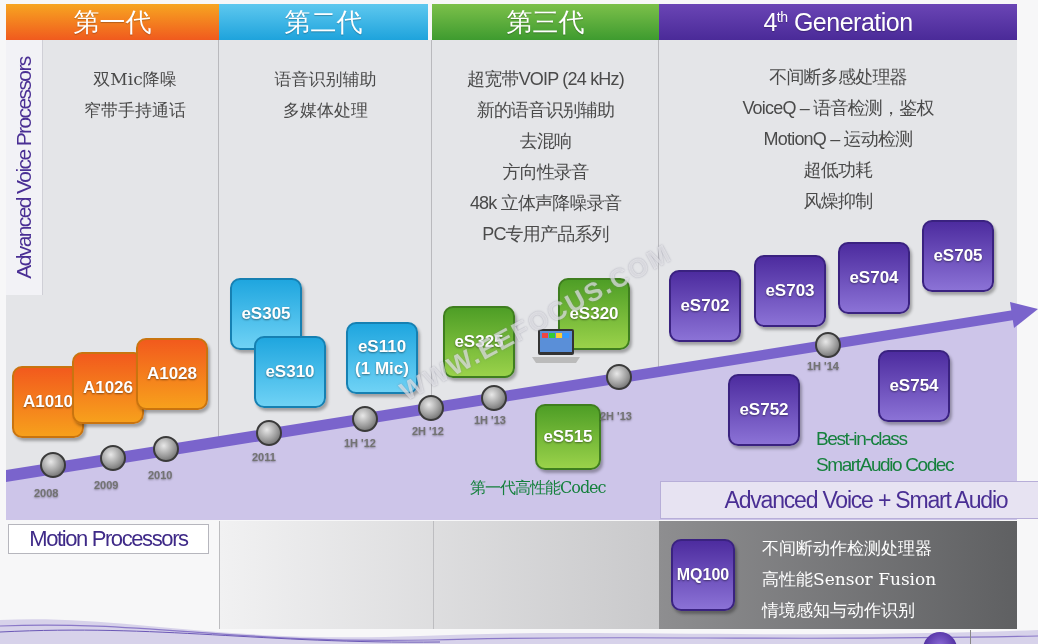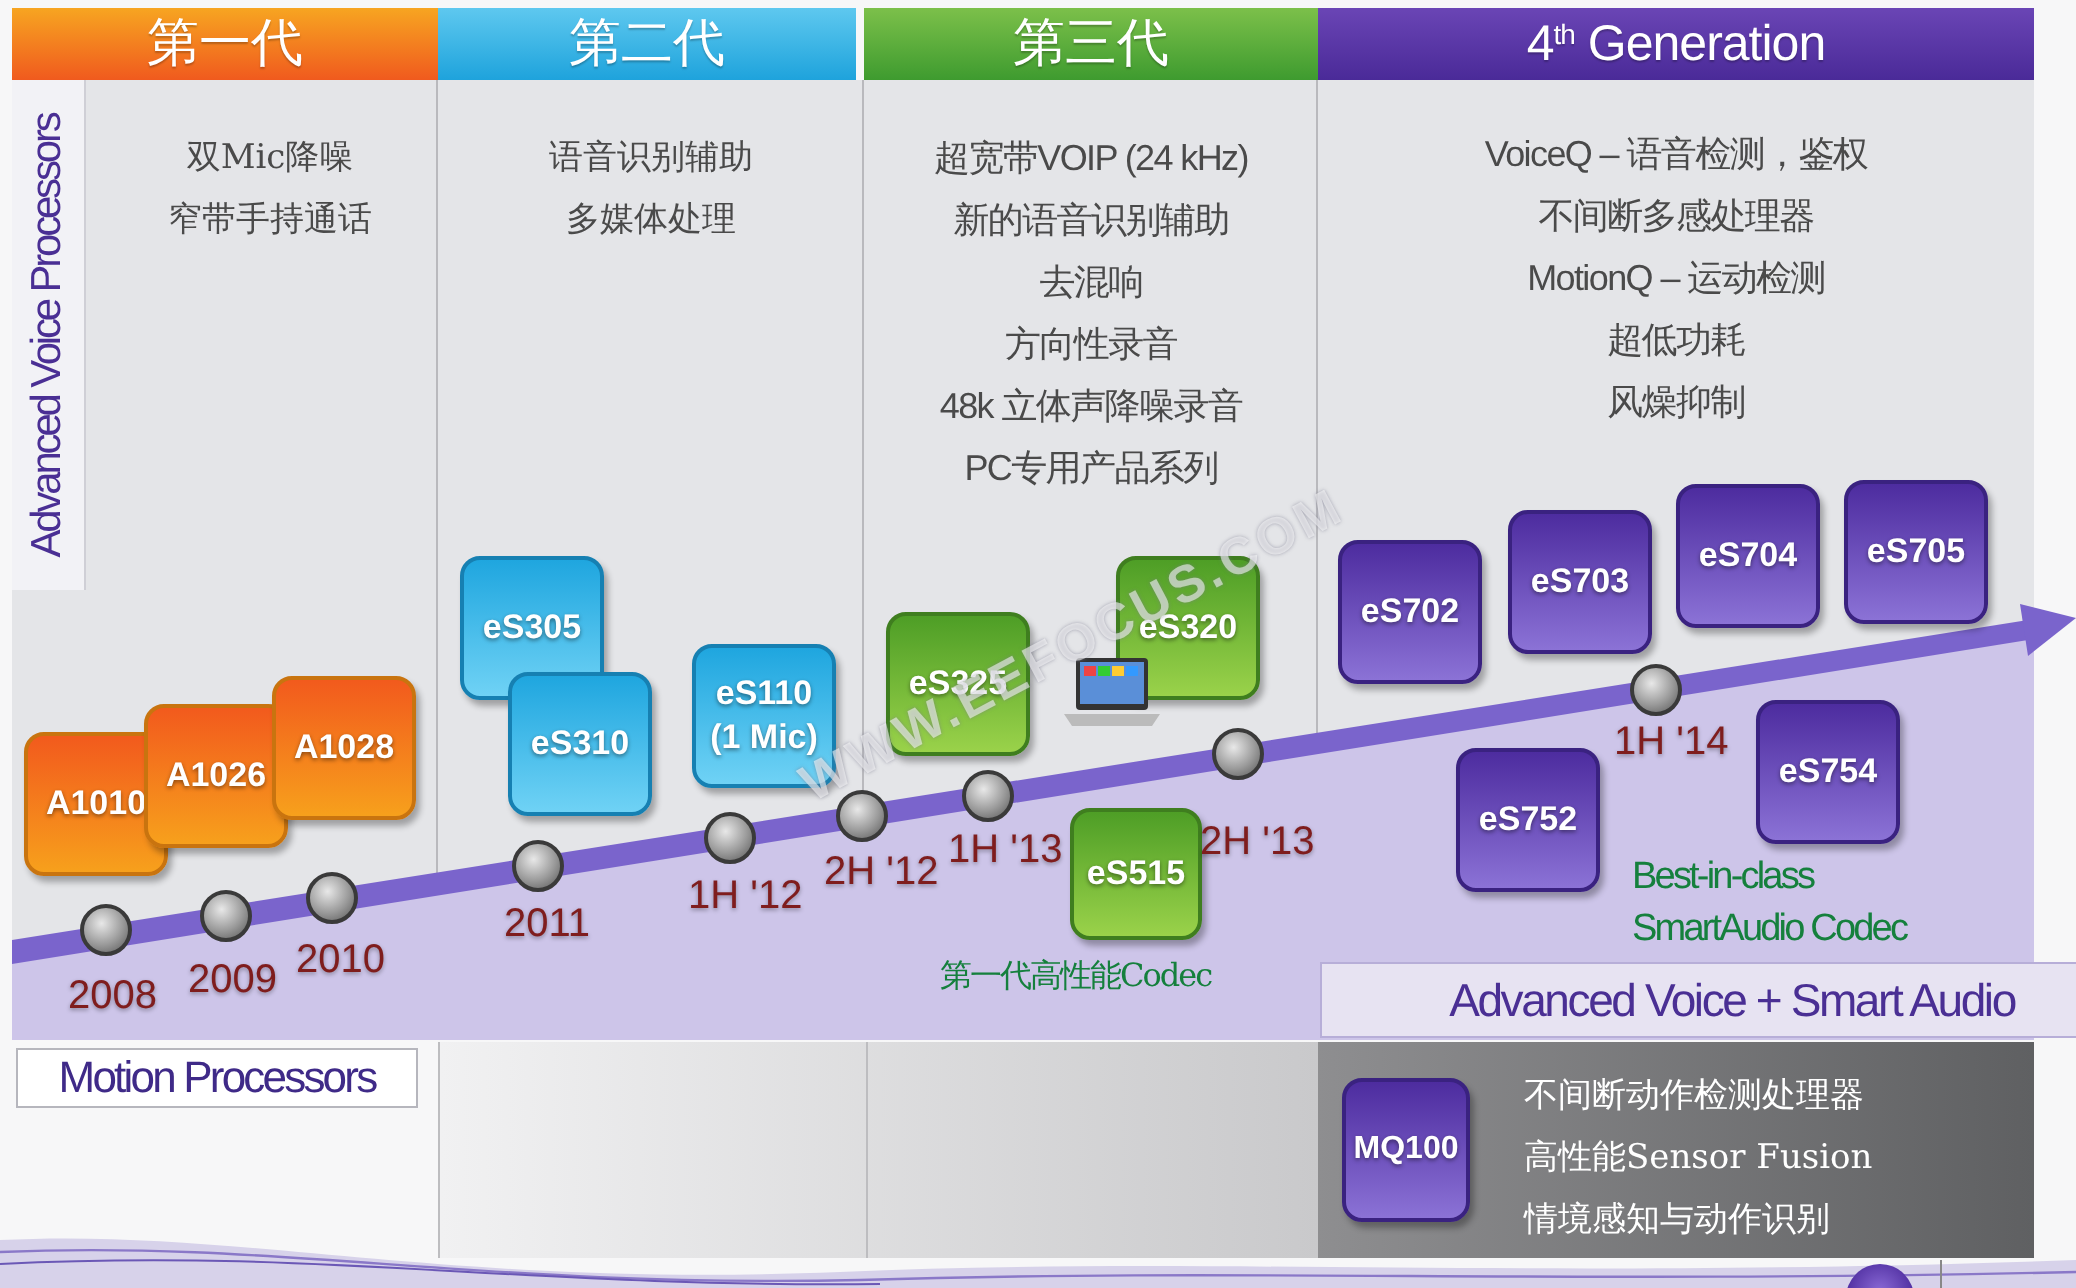--- a/index.html
+++ b/index.html
@@ -39,21 +39,21 @@
     text-align: center; line-height: 22px; text-shadow: 0 1px 2px rgba(0,0,0,0.45);
     box-shadow: 2px 3px 3px rgba(0,0,0,0.3); }
   .chip.orange { background: linear-gradient(180deg,#f25a1d 0%,#f7a01c 100%); border: 2px solid #c9740f; }
   .chip.blue { background: linear-gradient(180deg,#1fa6df 0%,#6fd2f5 100%); border: 2px solid #1680b2; }
   .chip.green { background: linear-gradient(180deg,#4e9e26 0%,#9ad24a 100%); border: 2px solid #3f7e1f; }
   .chip.purple { background: linear-gradient(180deg,#4d2c9f 0%,#8b72d6 100%); border: 2px solid #3a2280; }
 
   .node { position: absolute; width: 26px; height: 26px; border-radius: 50%;
     background: radial-gradient(circle at 40% 35%, #e8e8e8 0%, #9a9a9a 55%, #555 100%);
     border: 2px solid #3a3a3a; }
-  .ms { position: absolute; color: #7f1d1d; font-weight: normal; font-size: 20px;
+  .ms { position: absolute; color: #737373; font-weight: bold; font-size: 11px;
     text-shadow: 0 1px 2px rgba(0,0,0,0.35); white-space: nowrap; }
 
   .codec-caption { position: absolute; color: #15803d; white-space: nowrap; }
 
   .av-label { position: absolute; left: 660px; top: 481px; width: 412px; height: 38px;
     background: #e7e3f2; border: 1px solid #b7aed8; color: #4a2f94; text-align: center;
     font-size: 23px; line-height: 36px; letter-spacing: -1.2px; }
 
   .mp-label { position: absolute; left: 8px; top: 524px; width: 201px; height: 30px;
     background: #fff; border: 1px solid #b6b6bd; color: #3f2a88; font-size: 22px;
@@ -116,22 +116,22 @@
 </div>
 <div class="features" style="left:432px;top:64px;width:227px;font-size:18px;letter-spacing:-0.8px;">
   <div>超宽带VOIP (24 kHz)</div>
   <div>新的语音识别辅助</div>
   <div>去混响</div>
   <div>方向性录音</div>
   <div>48k 立体声降噪录音</div>
   <div>PC专用产品系列</div>
 </div>
 <div class="features" style="left:659px;top:62px;width:358px;font-size:18px;letter-spacing:-0.8px;">
+  <div>不间断多感处理器</div>
   <div>VoiceQ – 语音检测，鉴权</div>
-  <div>不间断多感处理器</div>
   <div>MotionQ – 运动检测</div>
   <div>超低功耗</div>
   <div>风燥抑制</div>
 </div>
 
 <div class="chip orange" style="left:12px;top:366px;">A1010</div>
 <div class="chip orange" style="left:72px;top:352px;">A1026</div>
 <div class="chip orange" style="left:136px;top:338px;">A1028</div>
 
 <div class="chip blue" style="left:230px;top:278px;">eS305</div>
@@ -151,21 +151,21 @@
   <rect x="12" y="6" width="6" height="5" fill="#e44"></rect>
     <rect x="19" y="6" width="6" height="5" fill="#3c3"></rect>
   <rect x="26" y="6" width="6" height="5" fill="#fc3"></rect>
     <rect x="33" y="6" width="6" height="5" fill="#39f"></rect>
   <polygon points="2,30 50,30 46,36 6,36" fill="#bbb"></polygon>
 </svg>
 
 <div class="chip purple" style="left:669px;top:270px;">eS702</div>
 <div class="chip purple" style="left:754px;top:255px;">eS703</div>
 <div class="chip purple" style="left:838px;top:242px;">eS704</div>
-<div class="chip purple" style="left:922px;top:240px;">eS705</div>
+<div class="chip purple" style="left:922px;top:220px;">eS705</div>
 <div class="chip purple" style="left:728px;top:374px;">eS752</div>
 <div class="chip purple" style="left:878px;top:350px;">eS754</div>
 
 <div class="node" style="left:40px;top:452px;"></div>
 <div class="node" style="left:100px;top:445px;"></div>
 <div class="node" style="left:153px;top:436px;"></div>
 <div class="node" style="left:256px;top:420px;"></div>
 <div class="node" style="left:352px;top:406px;"></div>
 <div class="node" style="left:418px;top:395px;"></div>
 <div class="node" style="left:481px;top:385px;"></div>

